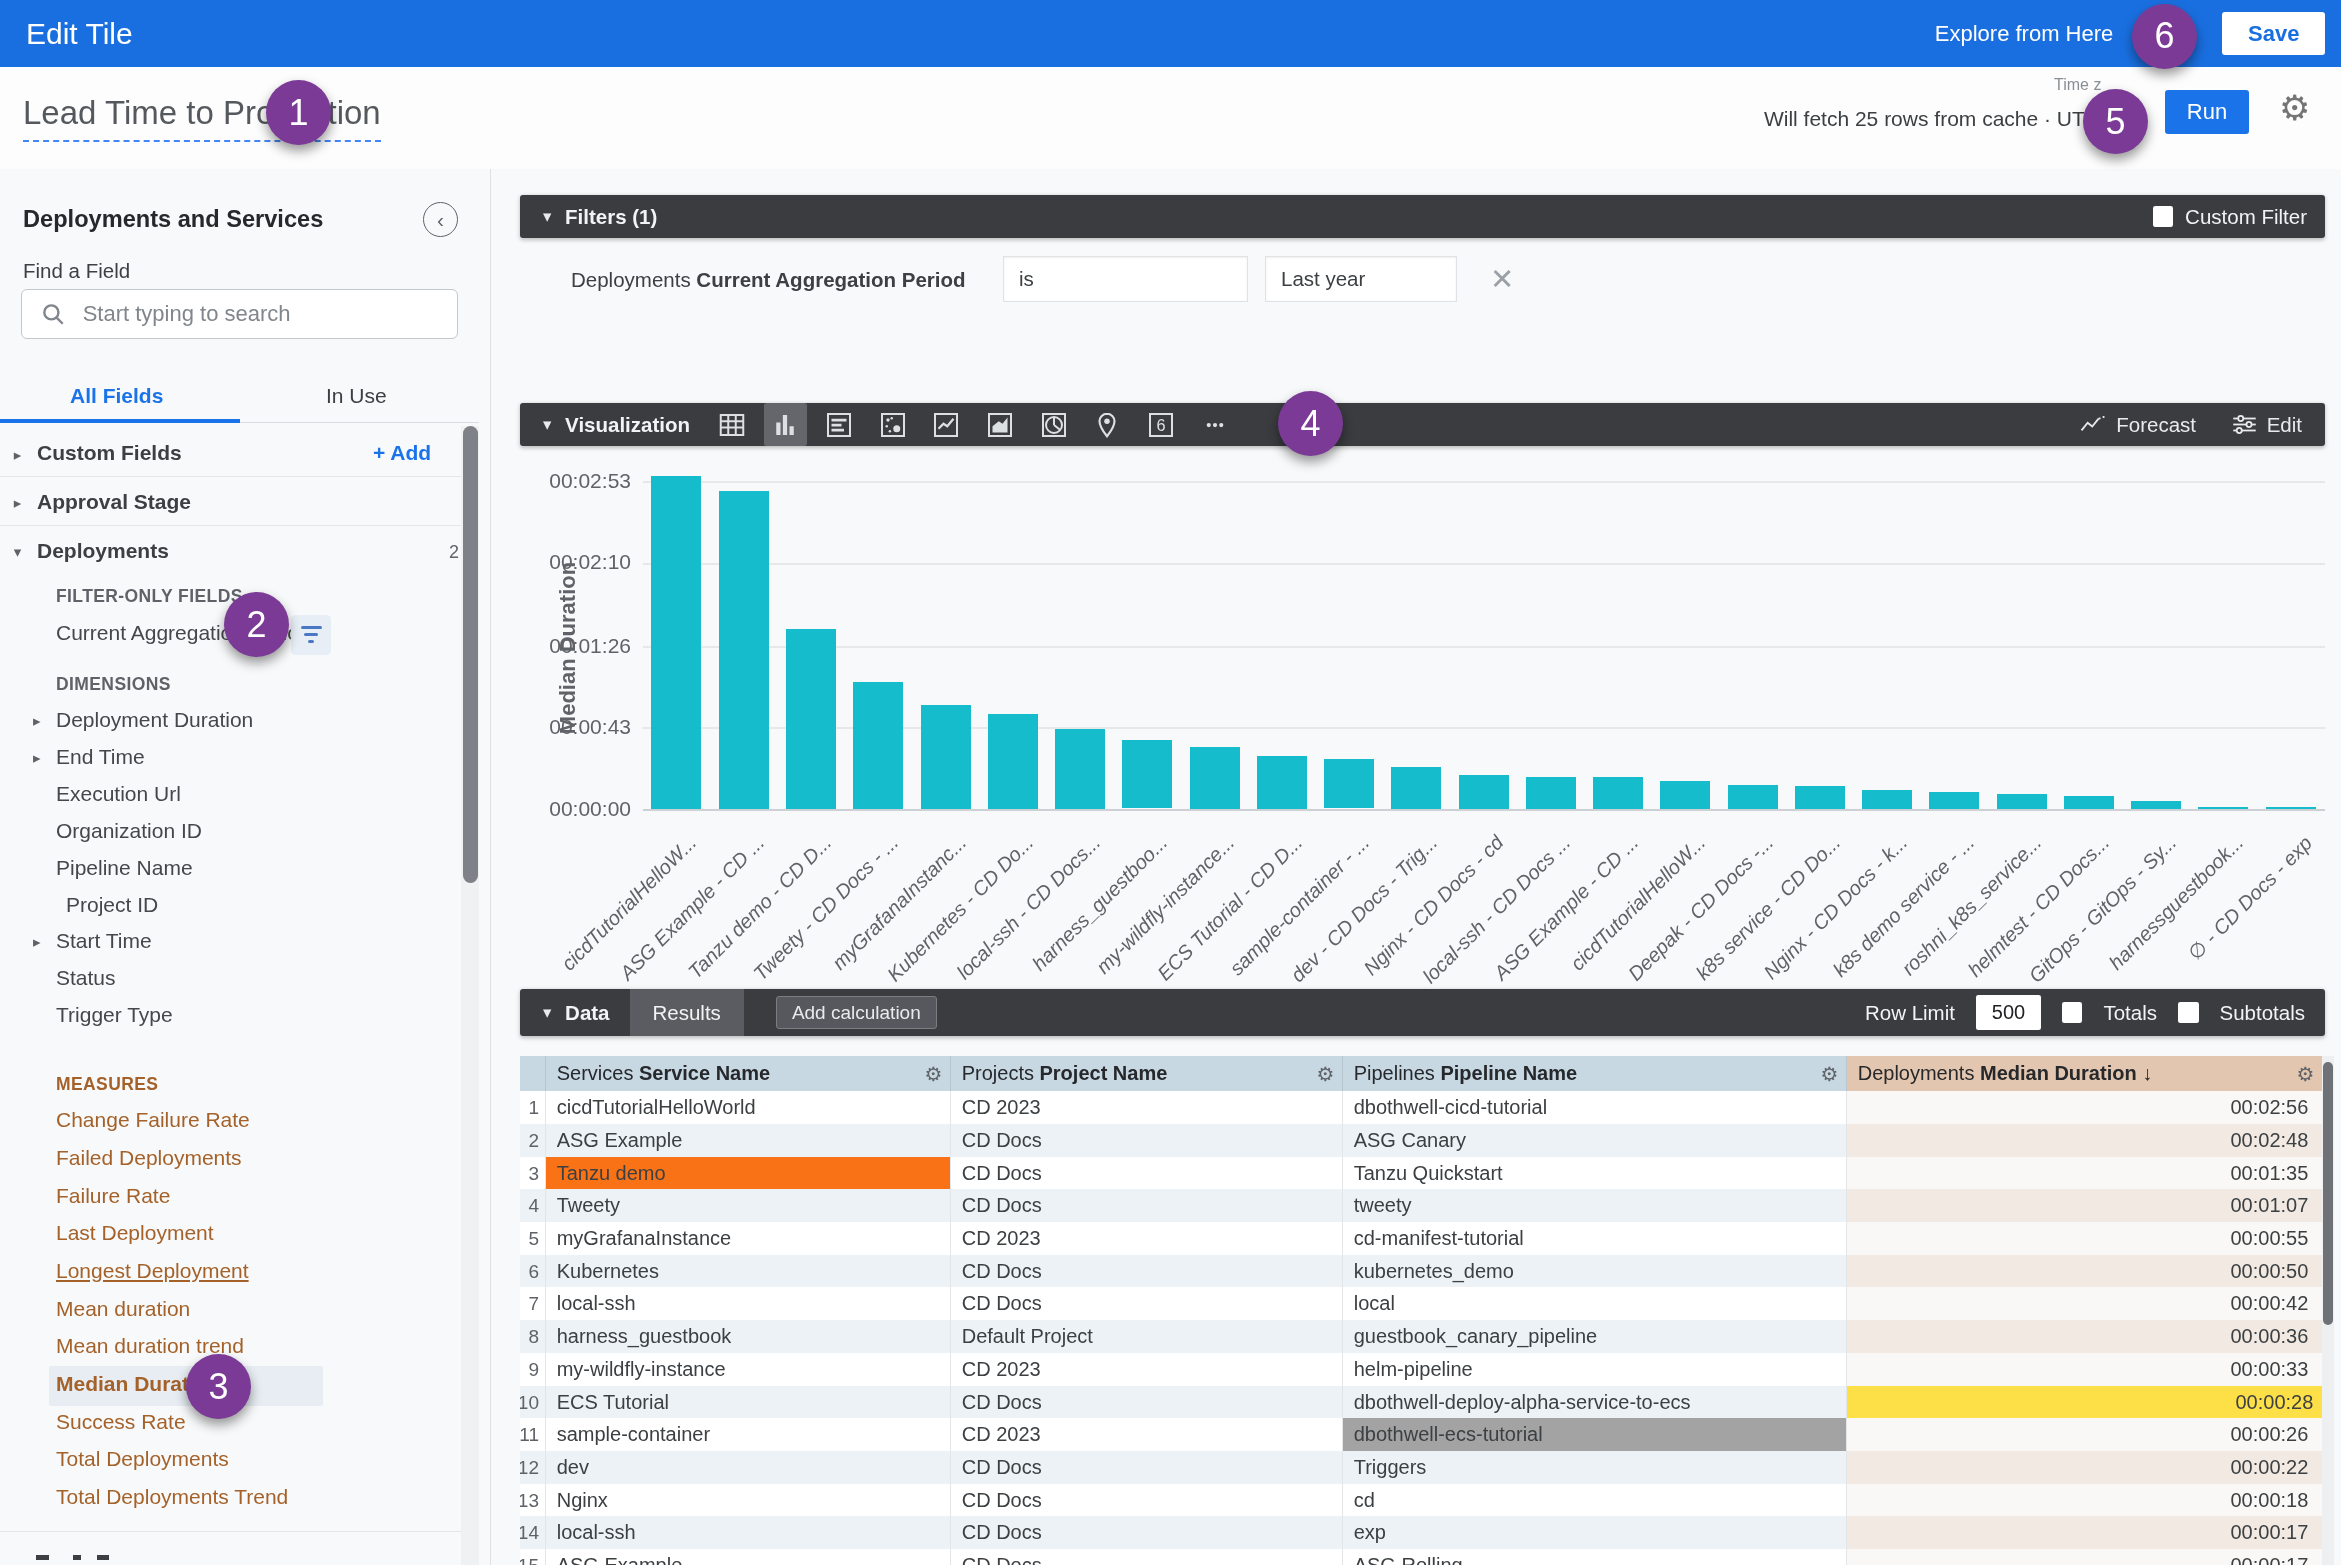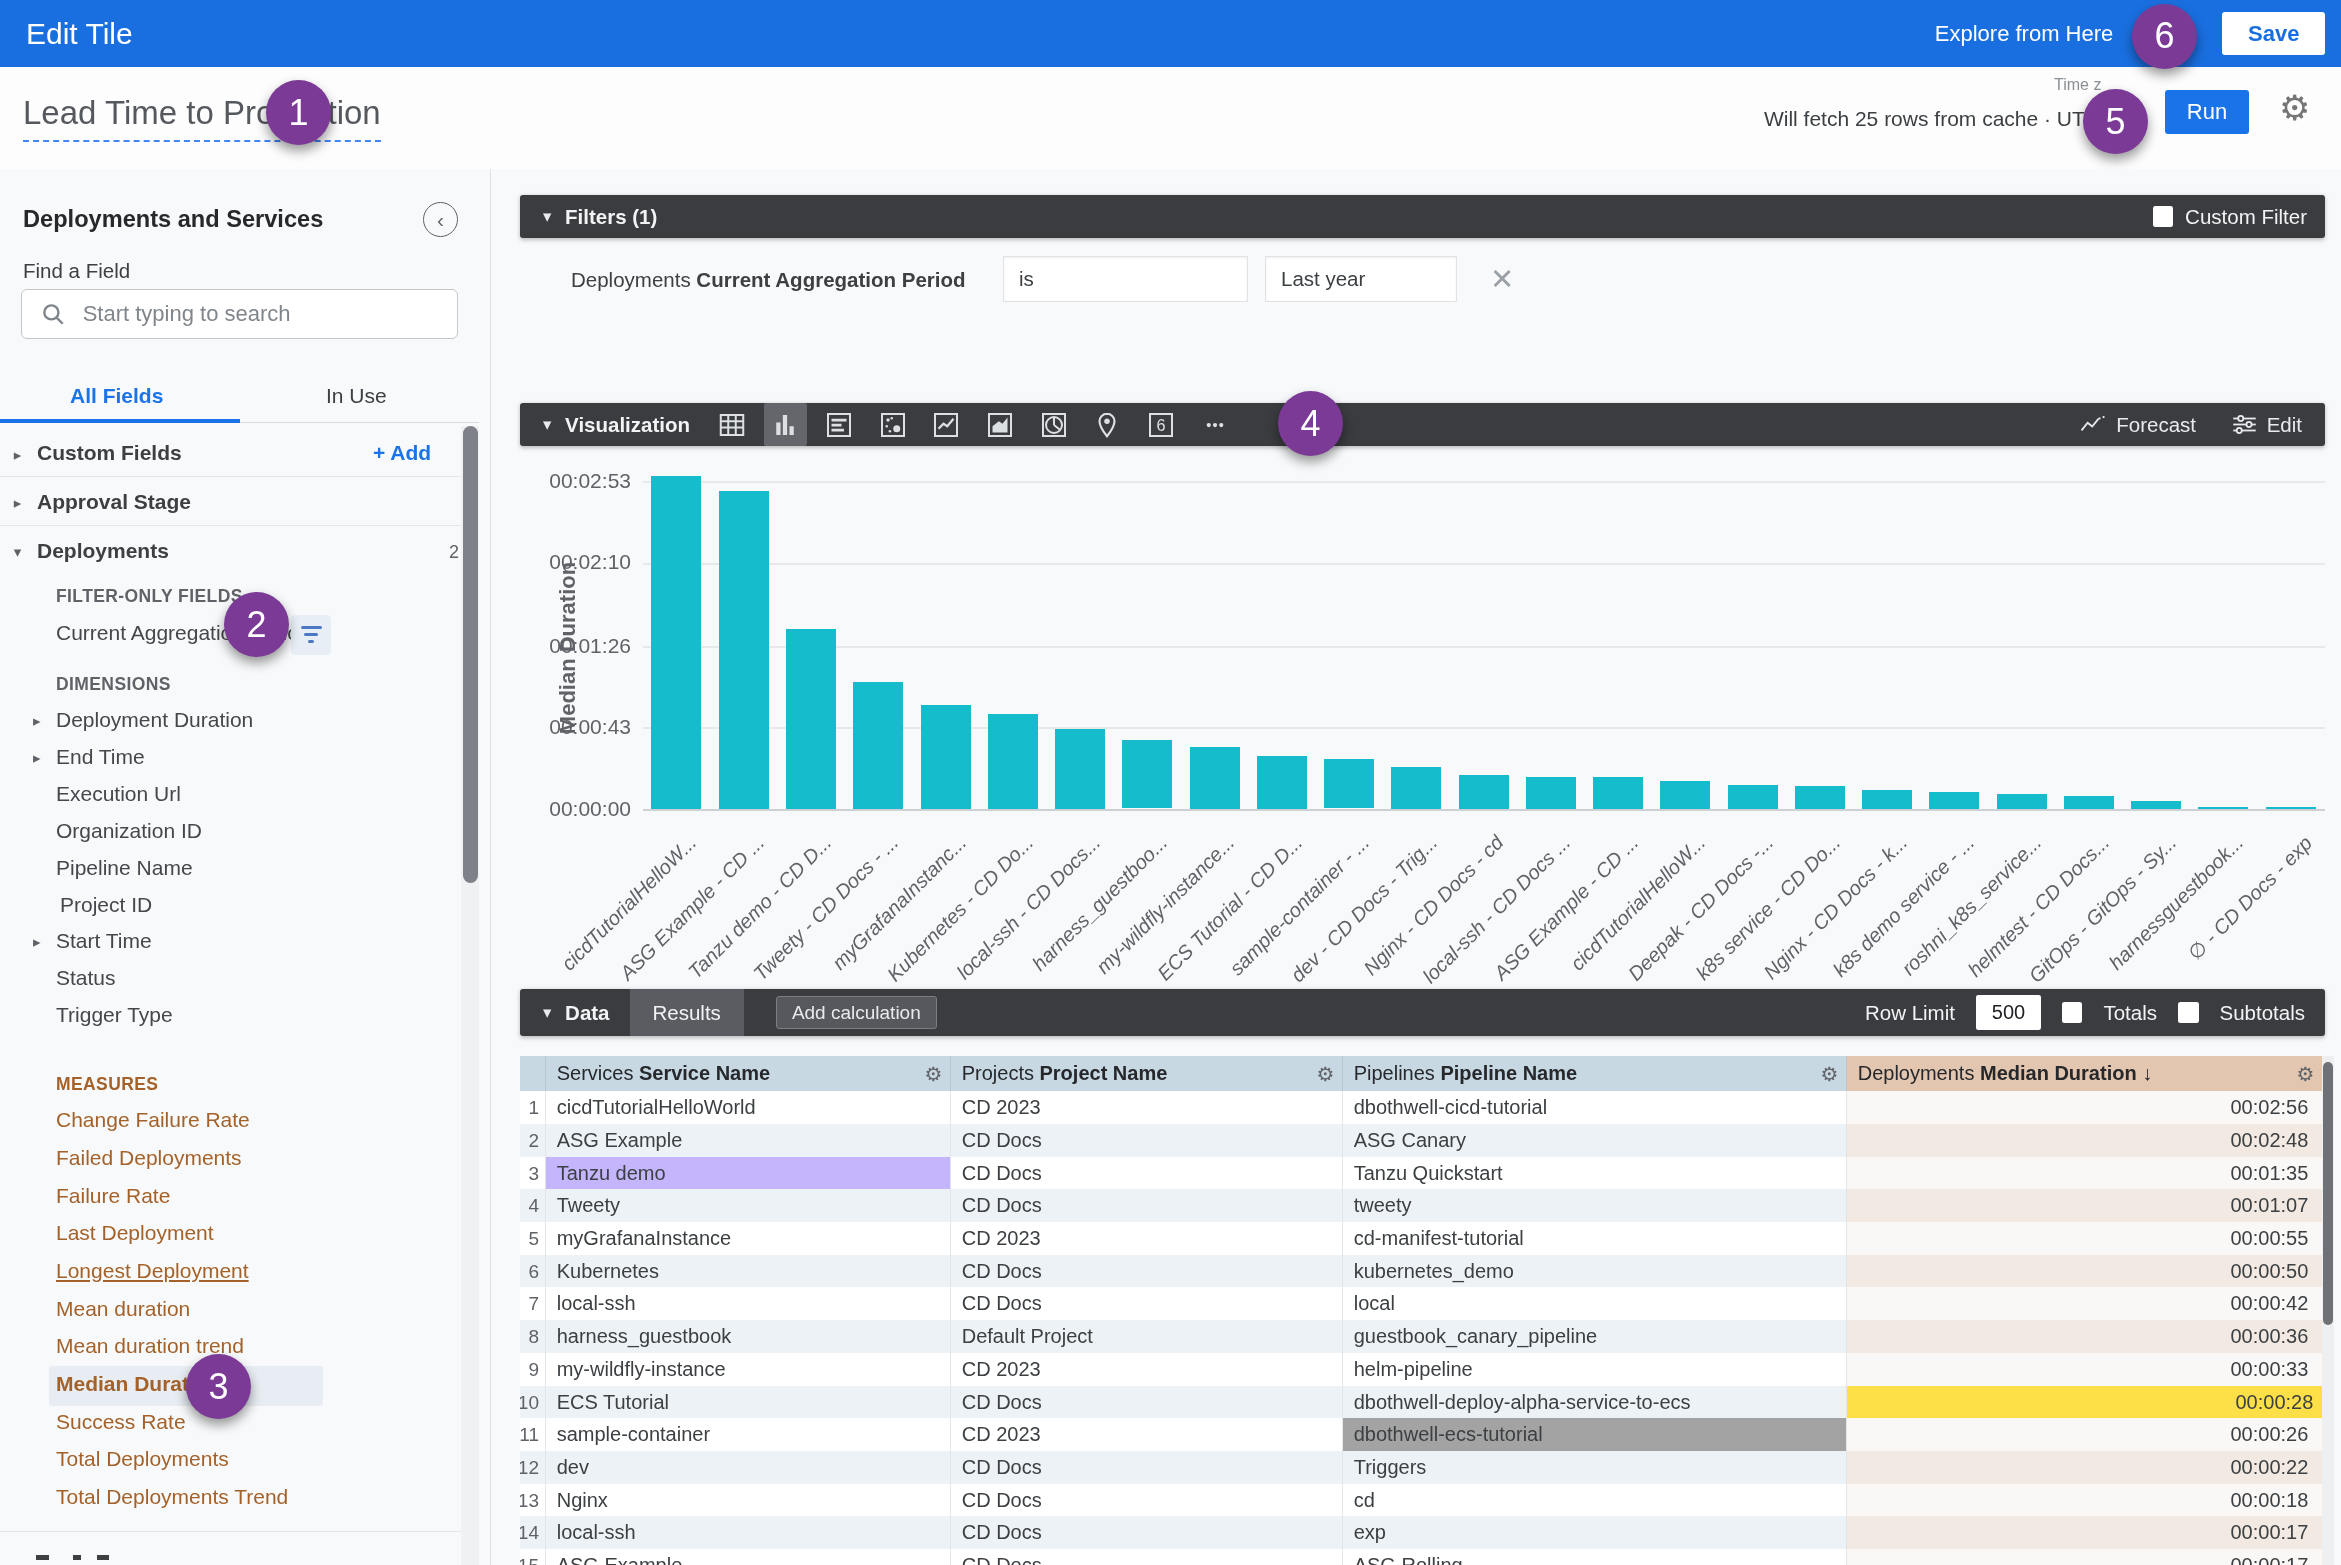--- a/index.html
+++ b/index.html
@@ -191,21 +191,21 @@
       </div>
       <div style="position:absolute;left:0;top:354px;width:461px;height:37px;">
         <div class="sb-item" style="left:56px;top:4.6px;">Execution Url</div>
       </div>
       <div style="position:absolute;left:0;top:391px;width:461px;height:37px;">
         <div class="sb-item" style="left:56px;top:4.6px;">Organization ID</div>
       </div>
       <div style="position:absolute;left:0;top:428px;width:461px;height:37px;">
         <div class="sb-item" style="left:56px;top:4.6px;">Pipeline Name</div>
       </div>
-      <div style="position:absolute;left:4px;top:465px;width:461px;height:37px;">
+      <div style="position:absolute;left:10px;top:465px;width:461px;height:37px;">
         <div class="sb-item" style="left:56px;top:4.6px;">Project ID</div>
       </div>
       <div style="position:absolute;left:0;top:501px;width:461px;height:37px;">
         <div class="sb-arrow" style="left:33px;top:9px;">▸</div>
         <div class="sb-item" style="left:56px;top:4.6px;">Start Time</div>
       </div>
       <div style="position:absolute;left:0;top:538px;width:461px;height:37px;">
         <div class="sb-item" style="left:56px;top:4.6px;">Status</div>
       </div>
       <div style="position:absolute;left:0;top:575px;width:461px;height:37px;">
@@ -483,21 +483,21 @@
     <div class="td-cell" style="left:546px;top:1091px;width:405px;background:#FFFFFF;padding-left:10.7px;">cicdTutorialHelloWorld</div>
     <div class="td-cell" style="left:951px;top:1091px;width:392px;background:#FFFFFF;padding-left:10.7px;">CD 2023</div>
     <div class="td-cell" style="left:1343px;top:1091px;width:504px;background:#FFFFFF;padding-left:10.7px;">dbothwell-cicd-tutorial</div>
     <div class="td-cell meas-val" style="left:1847px;top:1091px;width:475px;background:#FAF8F6;">00:02:56</div>
     <div class="td-cell rownum" style="left:520px;top:1124px;width:26px;background:#EDF2F6;">2</div>
     <div class="td-cell" style="left:546px;top:1124px;width:405px;background:#EDF2F6;padding-left:10.7px;">ASG Example</div>
     <div class="td-cell" style="left:951px;top:1124px;width:392px;background:#EDF2F6;padding-left:10.7px;">CD Docs</div>
     <div class="td-cell" style="left:1343px;top:1124px;width:504px;background:#EDF2F6;padding-left:10.7px;">ASG Canary</div>
     <div class="td-cell meas-val" style="left:1847px;top:1124px;width:475px;background:#F1E9E2;">00:02:48</div>
     <div class="td-cell rownum" style="left:520px;top:1157px;width:26px;background:#FFFFFF;">3</div>
-    <div class="td-cell" style="left:546px;top:1157px;width:405px;background:#c4b5fd;padding-left:10.7px;">Tanzu demo</div>
+    <div class="td-cell" style="left:546px;top:1157px;width:405px;background:#f97316;padding-left:10.7px;">Tanzu demo</div>
     <div class="td-cell" style="left:951px;top:1157px;width:392px;background:#FFFFFF;padding-left:10.7px;">CD Docs</div>
     <div class="td-cell" style="left:1343px;top:1157px;width:504px;background:#FFFFFF;padding-left:10.7px;">Tanzu Quickstart</div>
     <div class="td-cell meas-val" style="left:1847px;top:1157px;width:475px;background:#FAF8F6;">00:01:35</div>
     <div class="td-cell rownum" style="left:520px;top:1189px;width:26px;background:#EDF2F6;">4</div>
     <div class="td-cell" style="left:546px;top:1189px;width:405px;background:#EDF2F6;padding-left:10.7px;">Tweety</div>
     <div class="td-cell" style="left:951px;top:1189px;width:392px;background:#EDF2F6;padding-left:10.7px;">CD Docs</div>
     <div class="td-cell" style="left:1343px;top:1189px;width:504px;background:#EDF2F6;padding-left:10.7px;">tweety</div>
     <div class="td-cell meas-val" style="left:1847px;top:1189px;width:475px;background:#F1E9E2;">00:01:07</div>
     <div class="td-cell rownum" style="left:520px;top:1222px;width:26px;background:#FFFFFF;">5</div>
     <div class="td-cell" style="left:546px;top:1222px;width:405px;background:#FFFFFF;padding-left:10.7px;">myGrafanaInstance</div>

